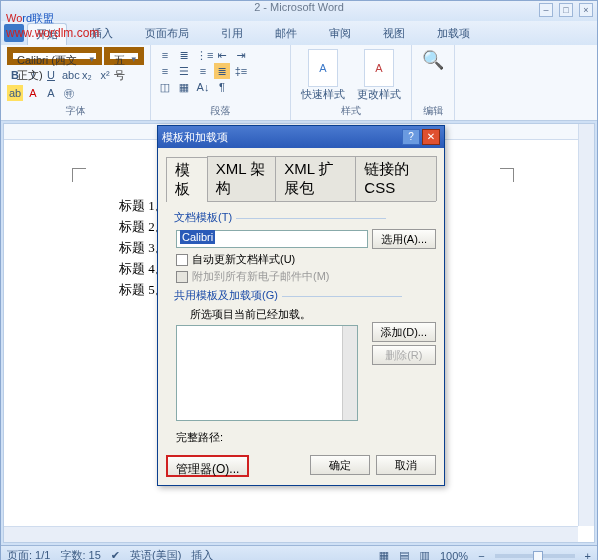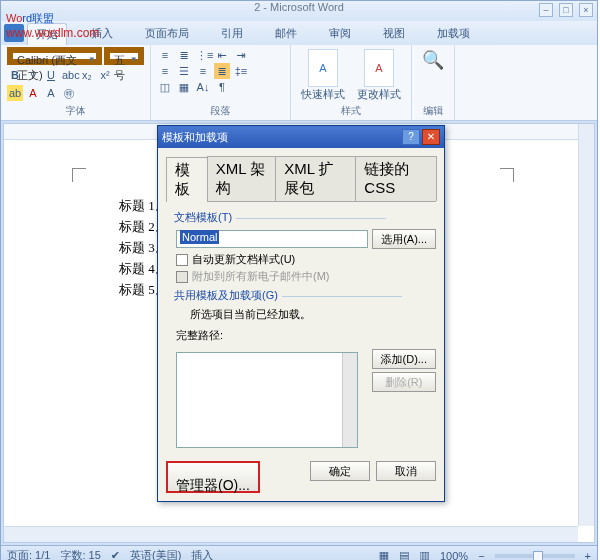--- a/index.html
+++ b/index.html
@@ -56,21 +56,21 @@
 .field-row{display:flex;gap:4px;margin:3px 0 3px 10px;align-items:center}
 .textbox{border:1px solid #8aa;background:#fff;height:18px;padding:0 3px;flex:1;font-family:"Courier New";color:#000}
 .dlg-btn{border:1px solid #999;background:linear-gradient(#fdfdfb,#e6e5de);height:20px;padding:0 8px;font-size:11px;min-width:60px}
 .checkbox-row{margin:2px 0 2px 10px;display:flex;align-items:center;gap:4px}
 .cb{width:12px;height:12px;border:1px solid #888;background:#fff}
 .cb.disabled{background:#e6e5de}
 .listbox{border:1px solid #8aa;background:#fff;height:96px;margin:3px 10px;position:relative}
 .listbox .vsb{position:absolute;right:0;top:0;bottom:0;width:15px;background:#e8e8e8;border-left:1px solid #ccc}
 .btn-col{display:flex;flex-direction:column;gap:3px;margin-left:4px}
 .dlg-footer{display:flex;gap:6px;justify-content:flex-end;margin-top:10px}
-.mgr-btn{border:2px solid #d02020;background:linear-gradient(#fdfdfb,#e6e5de);height:22px;padding:14px 8px;font-size:14px}
+.mgr-btn{border:2px solid #d02020;background:linear-gradient(#fdfdfb,#e6e5de);height:22px;padding:4px 8px;font-size:12px}
 .corner{position:absolute;width:14px;height:14px;border-color:#888}
 .corner.tl{border-top:1px solid #888;border-left:1px solid #888}
 .corner.tr{border-top:1px solid #888;border-right:1px solid #888}
 </style>
 </head>
 <body>
 
 <div class="wm"><span class="r">W</span><span style="color:#d02020">o</span><span>rd联盟</span></div>
 <div class="wm2">www.wordlm.com</div>
 
@@ -204,42 +204,42 @@
   </div>
   <div class="dlg-body">
     <div class="dlg-tabs">
       <div class="dlg-tab active">模板</div>
       <div class="dlg-tab">XML 架构</div>
       <div class="dlg-tab">XML 扩展包</div>
       <div class="dlg-tab">链接的 CSS</div>
     </div>
     <div class="section-label"><span>文档模板(T)</span><span class="hr"></span></div>
     <div class="field-row">
-      <div class="textbox"><span style="background:#2a5ab8;color:#fff;padding:1px 2px">Normal</span></div>
+      <div class="textbox"><span style="background:#2a5ab8;color:#fff;padding:1px 2px">Calibri</span></div>
       <button class="dlg-btn">选用(A)...</button>
     </div>
     <div class="checkbox-row">
       <div class="cb"></div>
       <span>自动更新文档样式(U)</span>
     </div>
     <div class="checkbox-row">
       <div class="cb disabled"></div>
       <span style="color:#999">附加到所有新电子邮件中(M)</span>
     </div>
     <div class="section-label"><span>共用模板及加载项(G)</span><span class="hr" style="width:120px"></span></div>
     <div style="margin-left:24px;font-size:11px">所选项目当前已经加载。</div>
-    <div style="margin:6px 10px;font-size:11px">完整路径:</div>
     <div style="display:flex">
       <div class="listbox" style="flex:1">
         <div class="vsb"></div>
       </div>
       <div class="btn-col">
         <button class="dlg-btn">添加(D)...</button>
         <button class="dlg-btn" style="color:#aaa" disabled="">删除(R)</button>
       </div>
     </div>
+    <div style="margin:6px 10px;font-size:11px">完整路径:</div>
     <div class="dlg-footer">
       <button class="mgr-btn" style="margin-right:auto">管理器(O)...</button>
       <button class="dlg-btn">确定</button>
       <button class="dlg-btn">取消</button>
     </div>
   </div>
 </div>
 
 </body></html>

